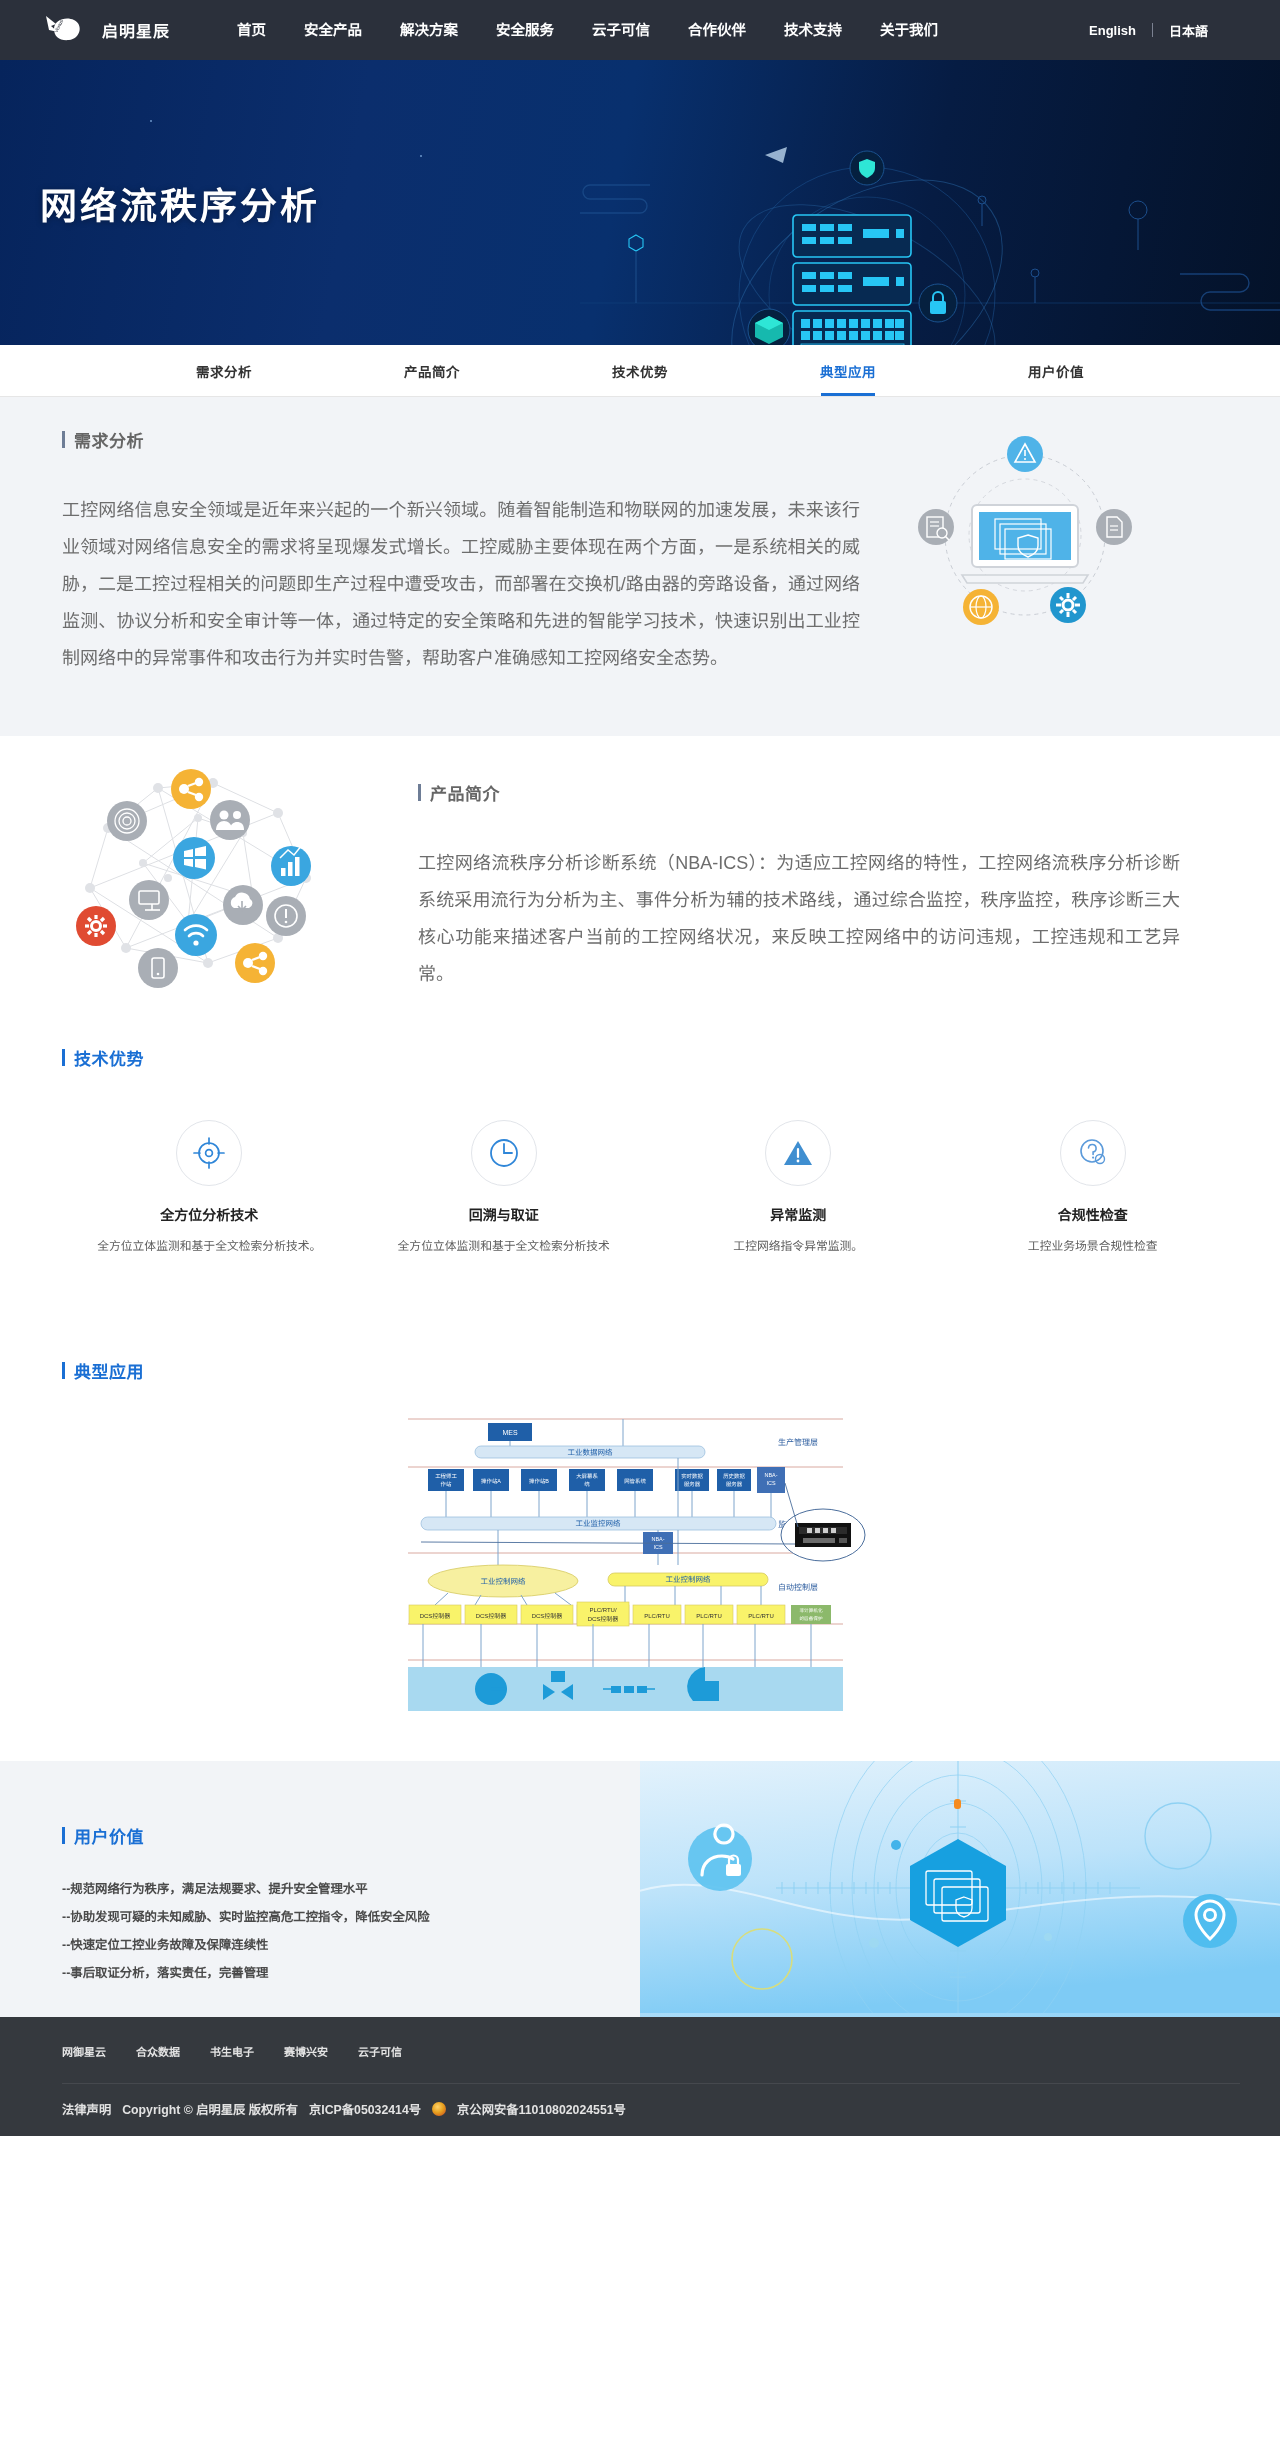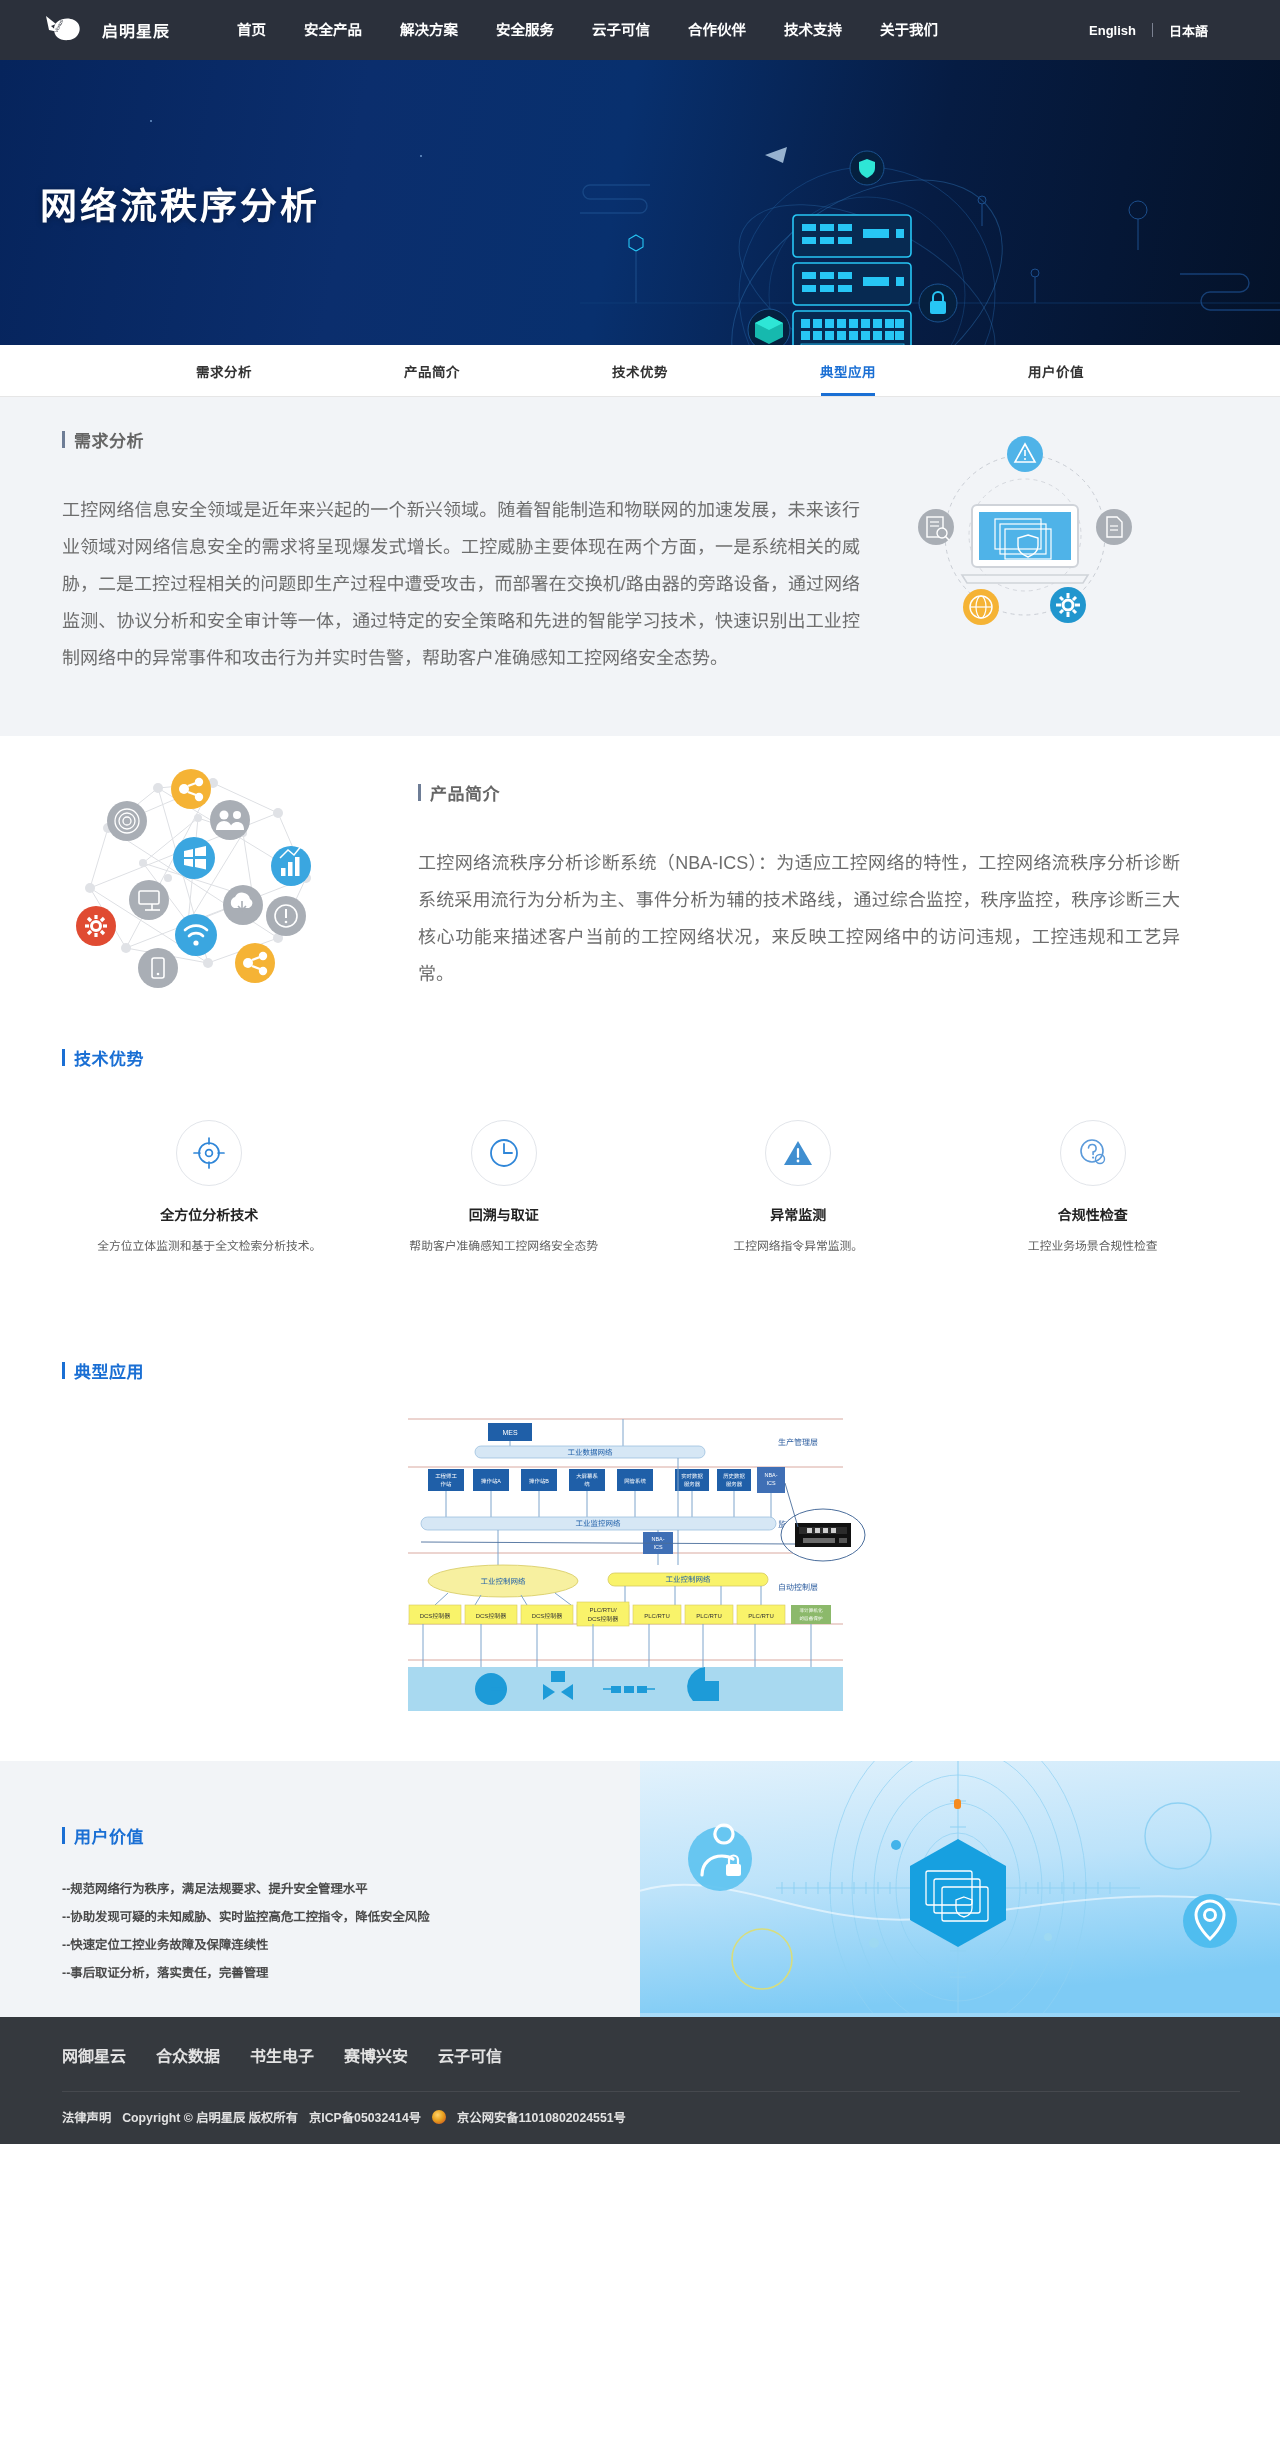--- a/index.html
+++ b/index.html
@@ -131,21 +131,21 @@
   .value-left { width: 640px; padding: 62px 0 0 62px; }
   .value-left .sec-title { margin-bottom: 28px; }
   .value-list { font-size: 12.4px; color:#4a4a4a; line-height: 2.25; font-weight:600; }
   .value-right { width: 640px; position:relative; overflow:hidden;
     background: linear-gradient(170deg,#dff0fb 0%, #bfe4fa 45%, #8ed2f7 100%); }
 
   
   .footer { background:#35393e; padding: 26px 0 0 0; }
   .footer .inner { width: 1200px; margin:0 auto; padding-left: 22px; }
   .foot-links { display:flex; gap: 30px; padding-bottom: 24px; }
-  .foot-links a { color:#e3e3e3; text-decoration:none; font-size: 16px; font-weight:bold; }
+  .foot-links a { color:#e3e3e3; text-decoration:none; font-size: 11px; font-weight:bold; }
   .foot-bottom {
     border-top: 1px solid #46494e; padding: 16px 0 18px 0;
     display:flex; align-items:center; gap: 11px;
     font-size: 12.3px; color:#e3e3e3; font-weight:bold;
   }
   .foot-bottom a { color:#e3e3e3; text-decoration:none; }
   .police-badge {
     width:14px; height:14px; border-radius:50%;
     background: radial-gradient(circle at 40% 35%, #ffd36b 0%, #e8a21f 45%, #c4401d 100%);
     display:inline-block; flex:none;
@@ -577,21 +577,21 @@
       </div>
 
       <div class="tech-item">
         <div class="tech-circle">
           <svg width="34" height="34" viewBox="0 0 34 34">
             <circle cx="17" cy="17" r="13" fill="none" stroke="#2f86d8" stroke-width="1.8"></circle>
             <path d="M17 8 v9 h8" fill="none" stroke="#2f86d8" stroke-width="1.8" stroke-linecap="round"></path>
           </svg>
         </div>
         <div class="tech-name">回溯与取证</div>
-        <div class="tech-desc">帮助客户准确感知工控网络安全态势</div>
+        <div class="tech-desc">全方位立体监测和基于全文检索分析技术</div>
       </div>
 
       <div class="tech-item">
         <div class="tech-circle">
           <svg width="34" height="34" viewBox="0 0 34 34">
             <path d="M17 5 L31 29 H3 Z" fill="#3f8ed0" rx="2"></path>
             <line x1="17" y1="13" x2="17" y2="21" stroke="#fff" stroke-width="2.2" stroke-linecap="round"></line>
             <circle cx="17" cy="25" r="1.4" fill="#fff"></circle>
           </svg>
         </div>

